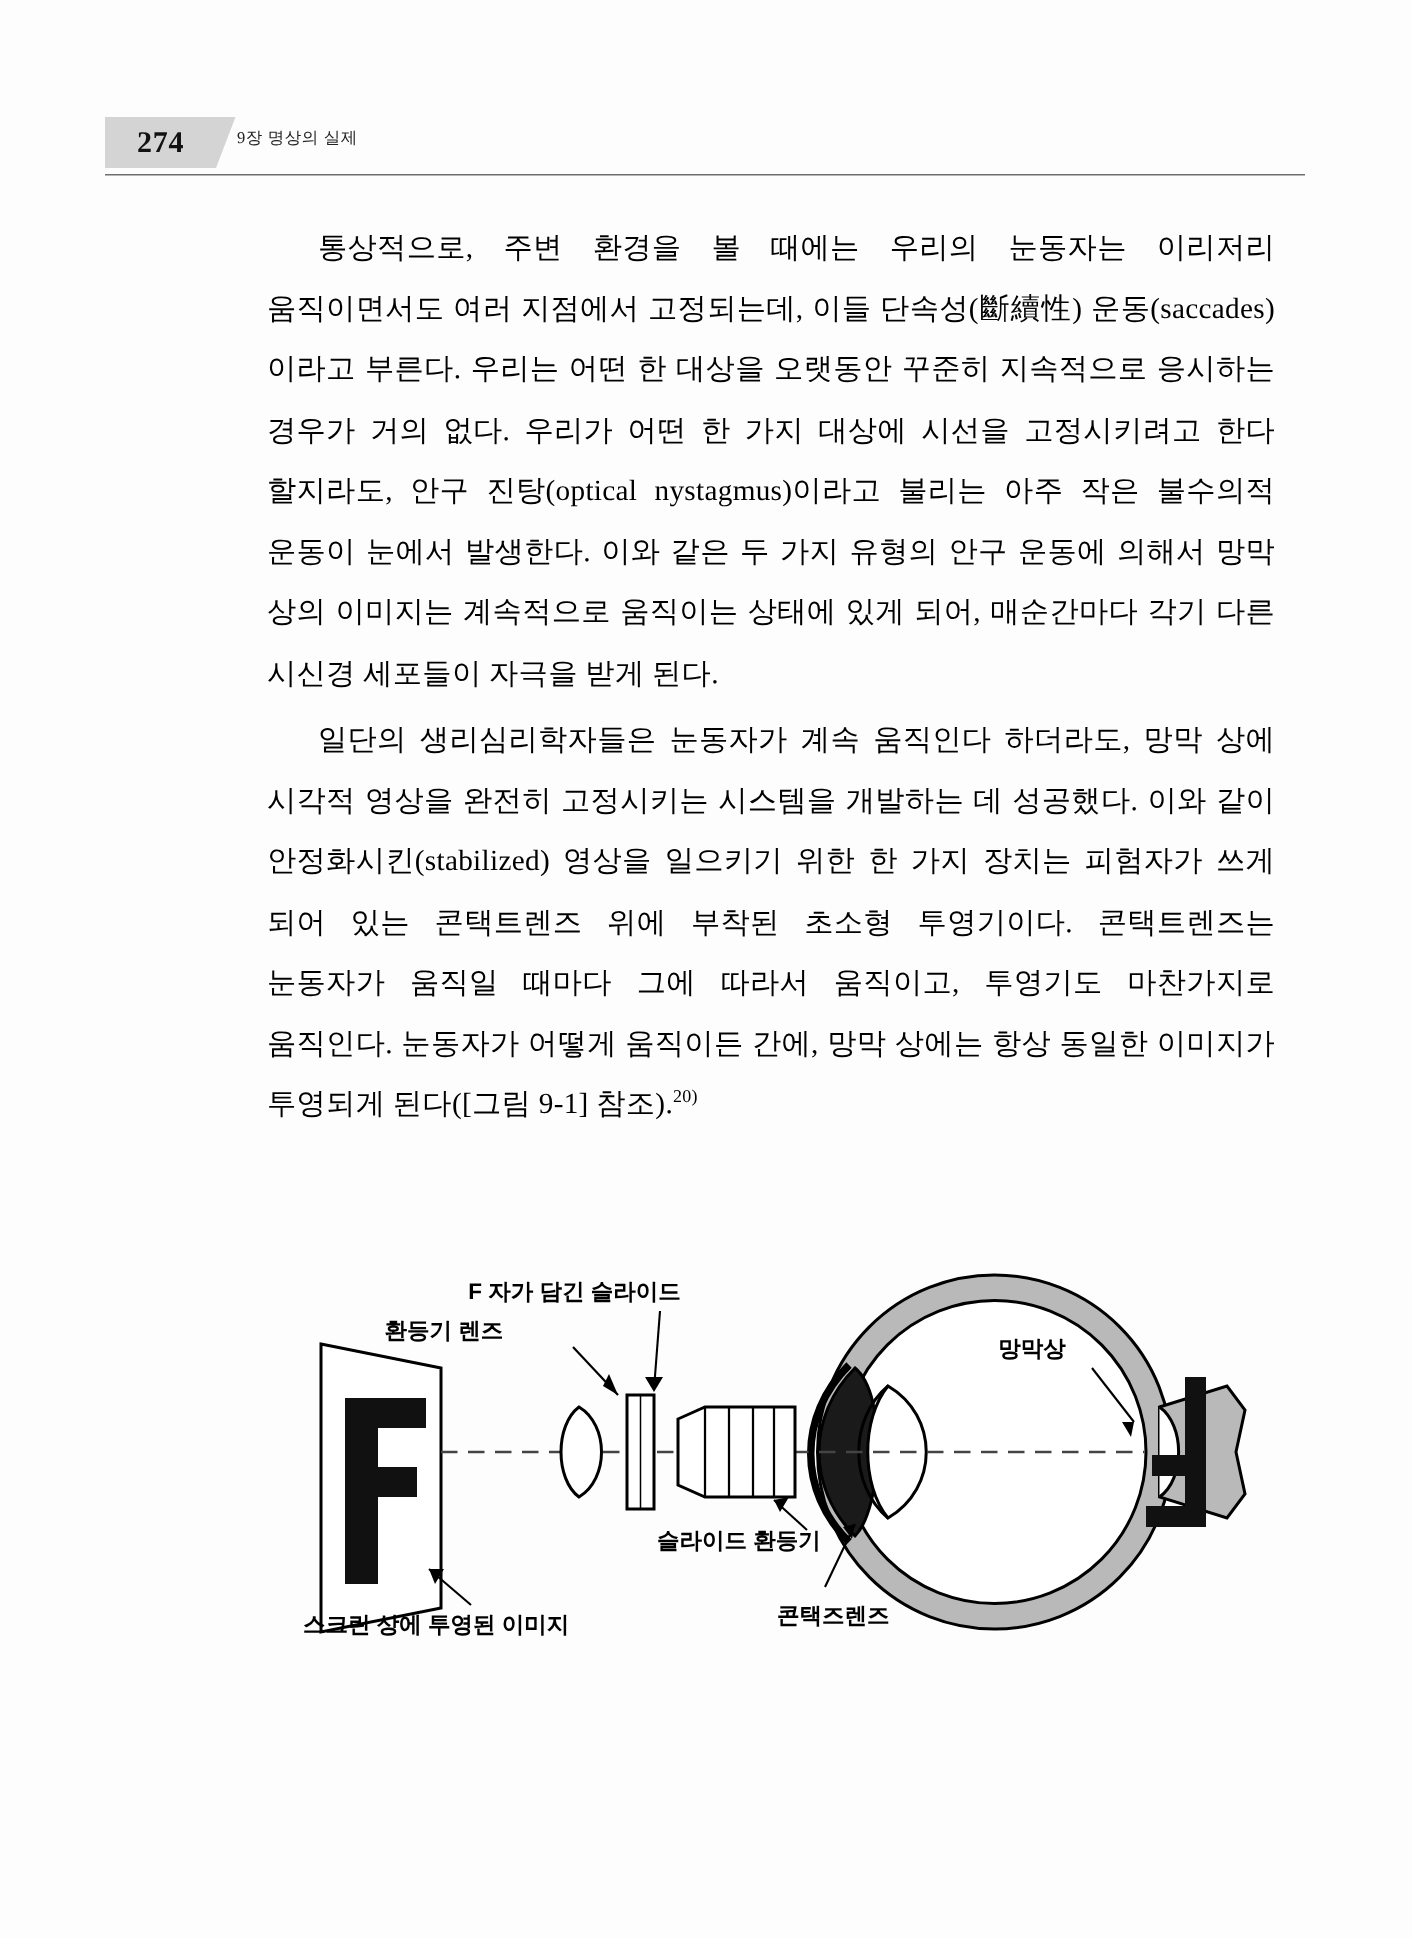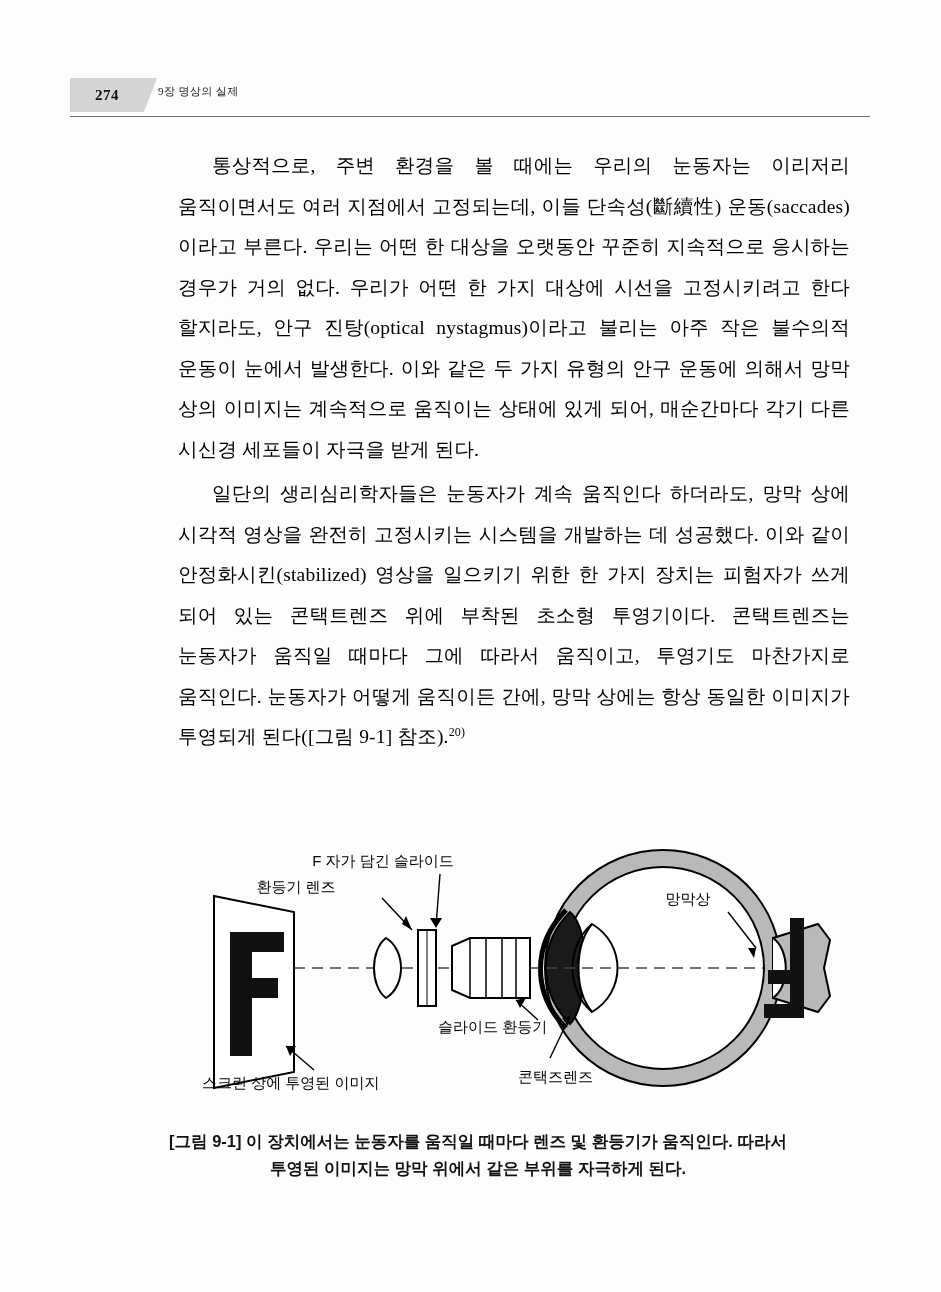--- a/index.html
+++ b/index.html
@@ -46,21 +46,21 @@
     right: -13px;
     top: 0;
     width: 0;
     height: 0;
     border-left: 13px solid #d4d4d4;
     border-bottom: 34px solid transparent;
   }
   .page-number {
     font-family: "Liberation Serif", serif;
     font-weight: bold;
-    font-size: 15px;
+    font-size: 20px;
     letter-spacing: 0.5px;
     color: #111;
   }
   .header-title {
     position: absolute;
     left: 88px;
     top: 6px;
     font-size: 11px;
     color: #222;
     letter-spacing: 0.4px;
@@ -97,20 +97,21 @@
     line-height: 0;
   }
 
   
   .figure {
     position: absolute;
     left: 118px;
     top: 820px;
     width: 730px;
     height: 300px;
+    font-weight: bold;
   }
   .figure svg { display: block; }
 
   .caption {
     position: absolute;
     left: 168px;
     top: 1128px;
     width: 620px;
     font-family: "Liberation Sans", sans-serif;
     font-weight: bold;
@@ -207,15 +208,14 @@
         <text x="265" y="46" text-anchor="middle">F 자가 담긴 슬라이드</text>
         <text x="178" y="72" text-anchor="middle">환등기 렌즈</text>
         <text x="320" y="212" text-anchor="start">슬라이드 환등기</text>
         <text x="84" y="268" text-anchor="start">스크린 상에 투영된 이미지</text>
         <text x="400" y="262" text-anchor="start">콘택즈렌즈</text>
         <text x="570" y="84" text-anchor="middle">망막상</text>
       </g>
     </svg>
   </div>
 
-  <div class="caption">[그림 9-1] 이 장치에서는 눈동자를 움직일 때마다 렌즈 및 환등기가 움직인다. 따라서 투영된 이미지는 망막 위에서 같은 부위를 자극하게 된다.</div>
 
 </div>
 
 </body></html>

